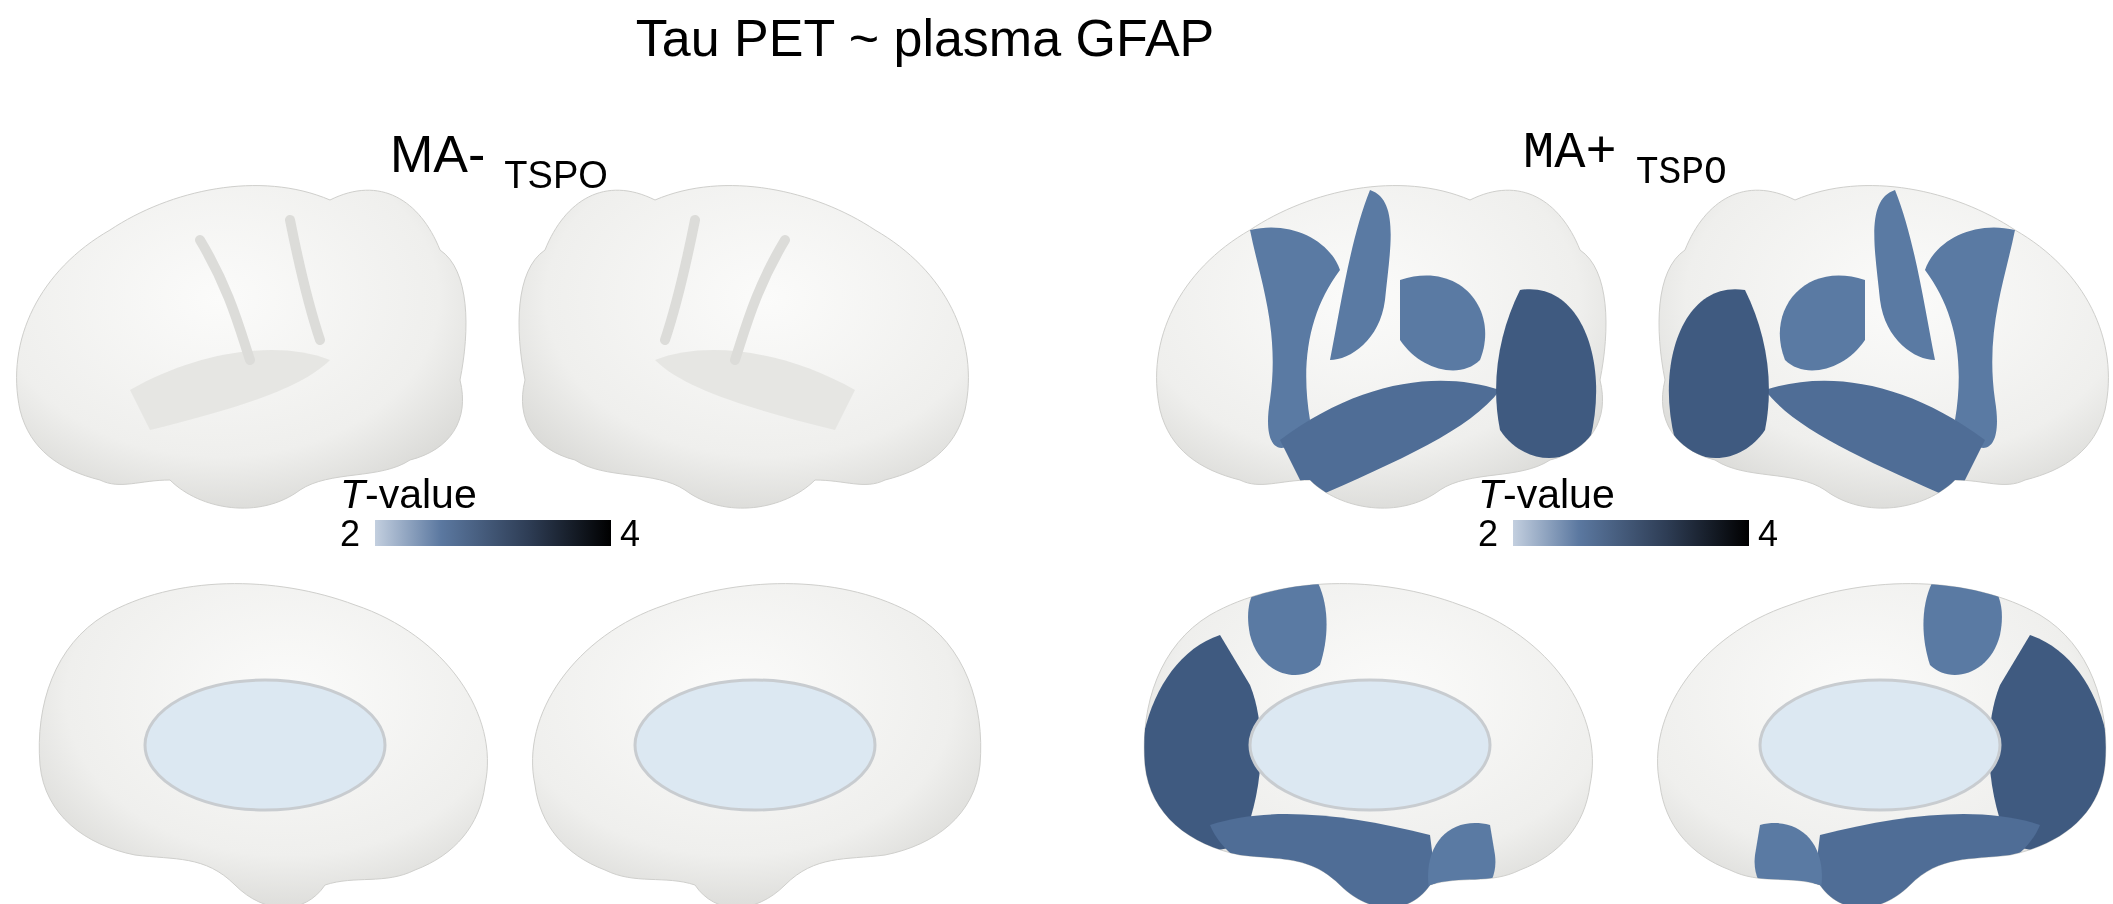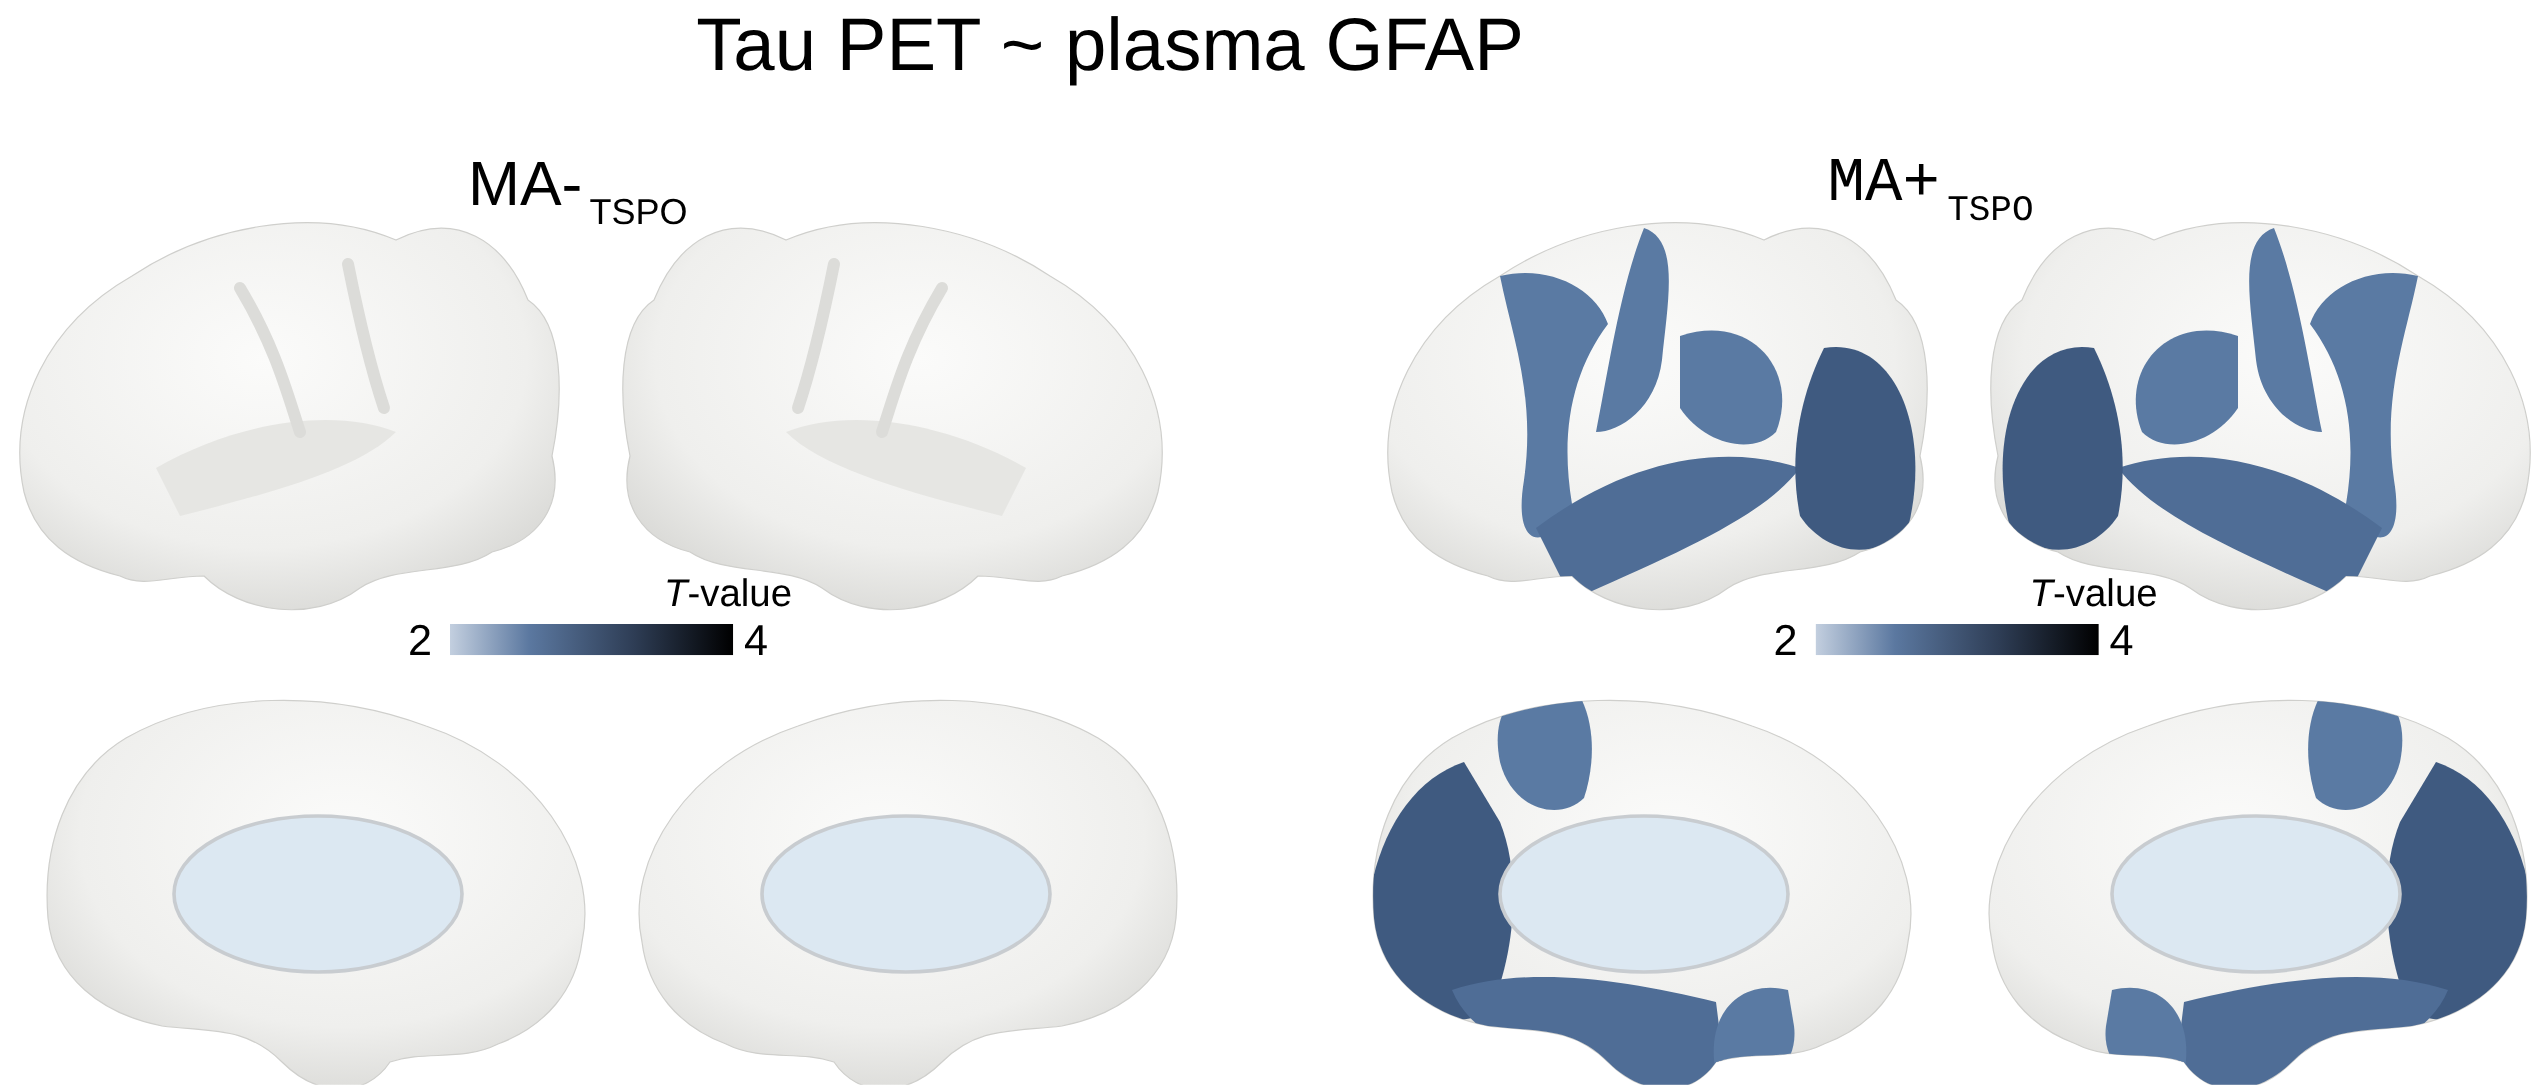--- a/index.html
+++ b/index.html
@@ -1,24 +1,24 @@
 <!DOCTYPE html>
 <html><head>
   <meta charset="utf-8">
   <style>
     html, body { margin: 0; padding: 0; background: #ffffff; }
     body { width: 2113px; height: 904px; position: relative; overflow: hidden;
            font-family: "Liberation Sans", sans-serif; color: #000; }
     .title { position: absolute; left: 0; width: 1850px; top: 8px; text-align: center;
-             font-size: 62px; line-height: 60px; }
+             font-size: 52px; line-height: 60px; }
     .group-label { position: absolute; top: 126px; font-size: 52px; line-height: 56px; white-space: nowrap; }
-    .group-label sub { font-size: 30px; vertical-align: -16px; margin-left: 6px; }
+    .group-label sub { font-size: 38px; vertical-align: -16px; margin-left: 19px; }
     .brain { position: absolute; }
     .cbar { position: absolute; height: 40px; }
-    .cbar .cb-title { position: absolute; top: -38px; left: 0; right: 0; text-align: right; font-size: 32px; line-height: 36px; white-space: nowrap; }
+    .cbar .cb-title { position: absolute; top: -38px; left: 0; right: 0; text-align: left; font-size: 41px; line-height: 36px; white-space: nowrap; }
     .cbar .cb-title i { font-style: italic; }
     .cbar .bar { position: absolute; left: 35px; top: 6px; width: 236px; height: 26px; }
     .cbar .tick { position: absolute; top: 0; font-size: 36px; line-height: 40px; }
     .cbar .tick-min { left: 0; }
     .cbar .tick-max { left: 280px; }
   </style>
 </head>
 <body>
 
 <div class="title">Tau PET ~  plasma GFAP</div>

